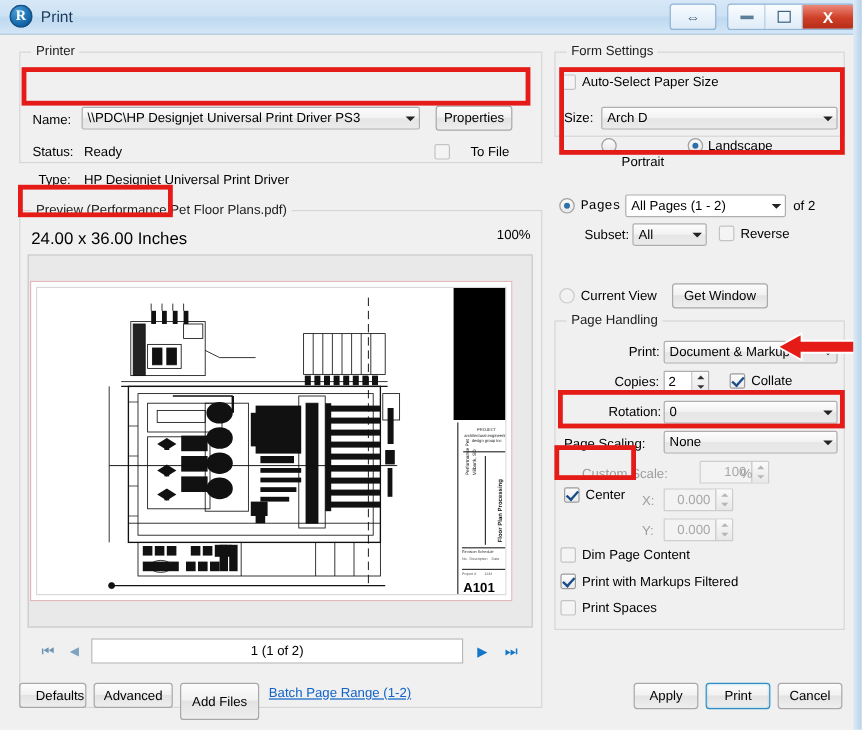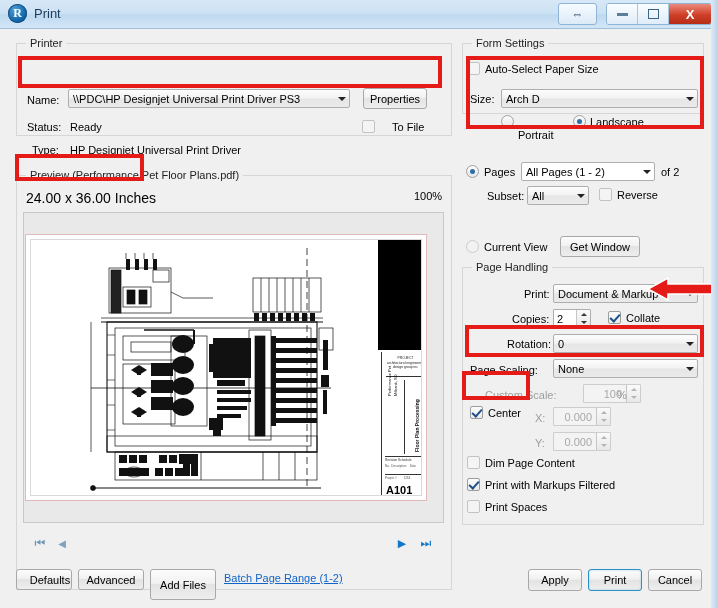--- a/index.html
+++ b/index.html
@@ -344,20 +344,21 @@
             <div style="position:absolute;left:3px;top:122px;right:3px;border-top:1px solid #333;font-size:3px;color:#555;padding-top:1px;">Project&nbsp;#&nbsp;&nbsp;&nbsp;&nbsp;&nbsp;&nbsp;&nbsp;&nbsp;1234</div>
             <div style="position:absolute;left:4px;bottom:2px;font-size:11px;font-weight:bold;color:#000;font-family:'Liberation Sans',sans-serif;">A101</div>
           </div>
         </div>
       </div>
     </div>
 
     <div class="navbar" style="left:23px;top:500px;width:421px;height:28px;">
       <div class="navico" style="left:8px;top:4px;width:18px;height:20px;color:#6f96b6;">⏮</div>
       <div class="navico" style="left:30px;top:4px;width:18px;height:20px;color:#7ea3c0;font-size:10px;">◀</div>
+      <div class="navbox" style="left:53px;top:3px;width:310px;height:21px;">1 (1 of 2)</div>
       <div class="navico" style="left:370px;top:4px;width:18px;height:20px;color:#1277c8;font-size:11px;">▶</div>
       <div class="navico" style="left:394px;top:4px;width:18px;height:20px;color:#1277c8;">⏭</div>
     </div>
 
     <div class="pbtn" style="left:16px;top:540px;width:56px;height:21px;padding-left:12px;">Defaults</div>
     <div class="pbtn" style="left:78px;top:540px;width:66px;height:21px;">Advanced</div>
     <div class="pbtn" style="left:150px;top:540px;width:66px;height:31px;">Add Files</div>
     <div class="link" style="left:224px;top:543px;">Batch Page Range (1-2)</div>
 
     <div class="group" style="left:462px;top:14px;width:242px;height:71px;">
@@ -370,21 +371,21 @@
     <div class="combo" style="left:501px;top:60px;width:197px;">
       <div class="ctext">Arch D</div>
       <div class="arr"></div>
     </div>
     <div class="rb" style="left:501px;top:86px;"></div>
     <div class="lbl" style="left:518px;top:88px;margin-top:12px;">Portrait</div>
     <div class="rb sel" style="left:573px;top:86px;"></div>
     <div class="lbl" style="left:590px;top:87px;">Landscape</div>
 
     <div class="rb sel" style="left:466px;top:136px;"></div>
-    <div class="lbl" style="left:484px;top:137px;">Pages</div>
+    <div class="lbl" style="left:484px;top:137px;font-family:Liberation Mono, monospace;">Pages</div>
     <div class="combo white" style="left:521px;top:133px;width:134px;">
       <div class="ctext">All Pages (1 - 2)</div>
       <div class="arr"></div>
     </div>
     <div class="lbl" style="left:661px;top:137px;">of 2</div>
 
     <div class="lbl" style="left:487px;top:161px;">Subset:</div>
     <div class="combo" style="left:527px;top:157px;width:62px;">
       <div class="ctext">All</div>
       <div class="arr"></div>

